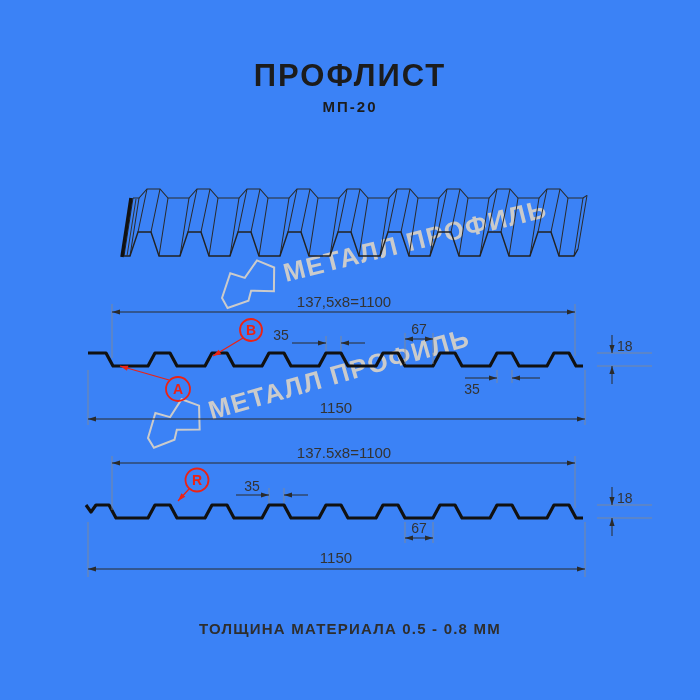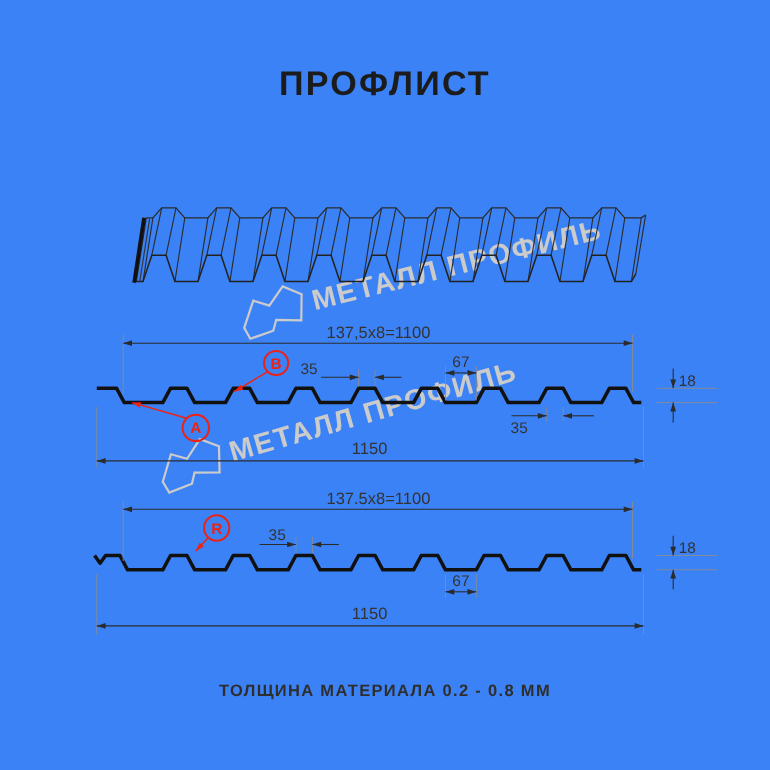--- a/index.html
+++ b/index.html
@@ -25,20 +25,21 @@
   .redlbl{font-family:"Liberation Sans",sans-serif;font-size:14px;font-weight:bold;fill:#ed2213;}
   .wmtext{font-family:"Liberation Sans",sans-serif;font-size:26px;font-weight:bold;
           letter-spacing:1.5px;fill:#cbcbcb;}
 </style>
 </head>
 <body>
 
 <div class="page">
 
   <div class="title">ПРОФЛИСТ</div>
+  <div class="subtitle">МП-20</div>
 
   <svg width="700" height="470" viewBox="0 0 700 470">
 
     <g transform="translate(222,148) rotate(-14)">
       <path d="M0,30 L14,8 L27,16 L43,2 L58,13 L52,36 L30,30 L25,39 L3,41 Z" transform="translate(0,-30)" fill="none" stroke="#cbcbcb" stroke-width="2"></path>
       <text x="66" y="0" class="wmtext">МЕТАЛЛ ПРОФИЛЬ</text>
     </g>
     <g transform="translate(148,288) rotate(-16)">
       <path d="M0,30 L14,8 L27,16 L43,2 L58,13 L52,36 L30,30 L25,39 L3,41 Z" transform="translate(0,-30)" fill="none" stroke="#cbcbcb" stroke-width="2"></path>
       <text x="66" y="0" class="wmtext">МЕТАЛЛ ПРОФИЛЬ</text>
@@ -178,14 +179,14 @@
       <text x="344" y="308" text-anchor="middle" class="dimtxt">137.5x8=1100</text>
       <text x="252" y="341" text-anchor="middle" class="dimtxt-s">35</text>
       <text x="419" y="383" text-anchor="middle" class="dimtxt-s">67</text>
       <text x="617" y="353" text-anchor="start" class="dimtxt-s">18</text>
       <text x="336" y="413" text-anchor="middle" class="dimtxt">1150</text>
       <circle cx="197" cy="330" r="11.5" fill="none" stroke="#ed2213" stroke-width="1.8"></circle>
       <text x="197" y="335" text-anchor="middle" class="redlbl">R</text>
     </g>
   </svg>
 
-  <div class="caption">ТОЛЩИНА МАТЕРИАЛА 0.2 - 0.8 ММ</div>
+  <div class="caption">ТОЛЩИНА МАТЕРИАЛА 0.5 - 0.8 ММ</div>
 </div>
 
 </body></html>

